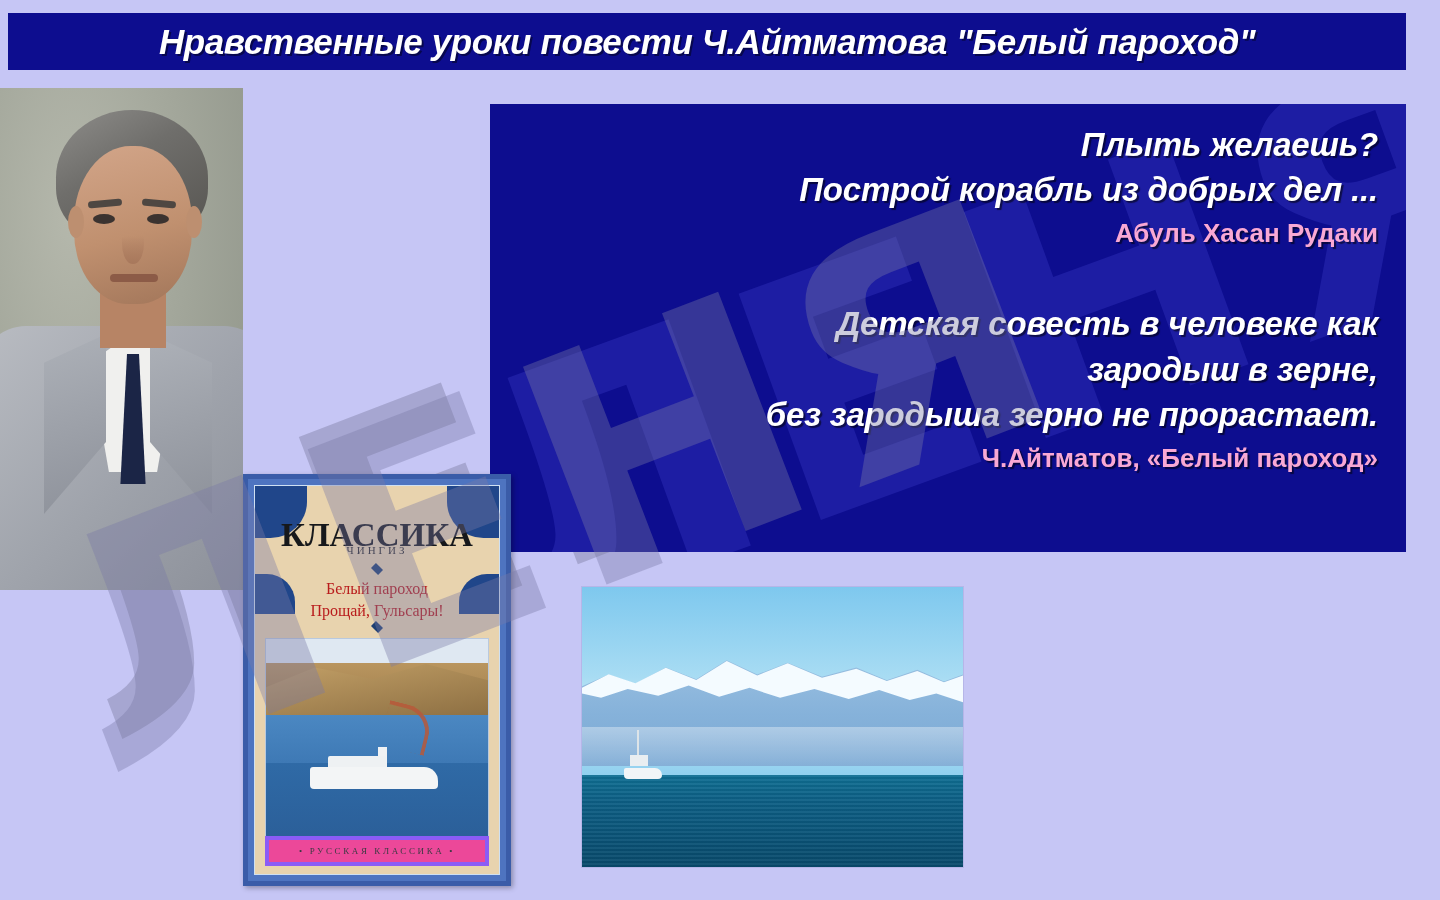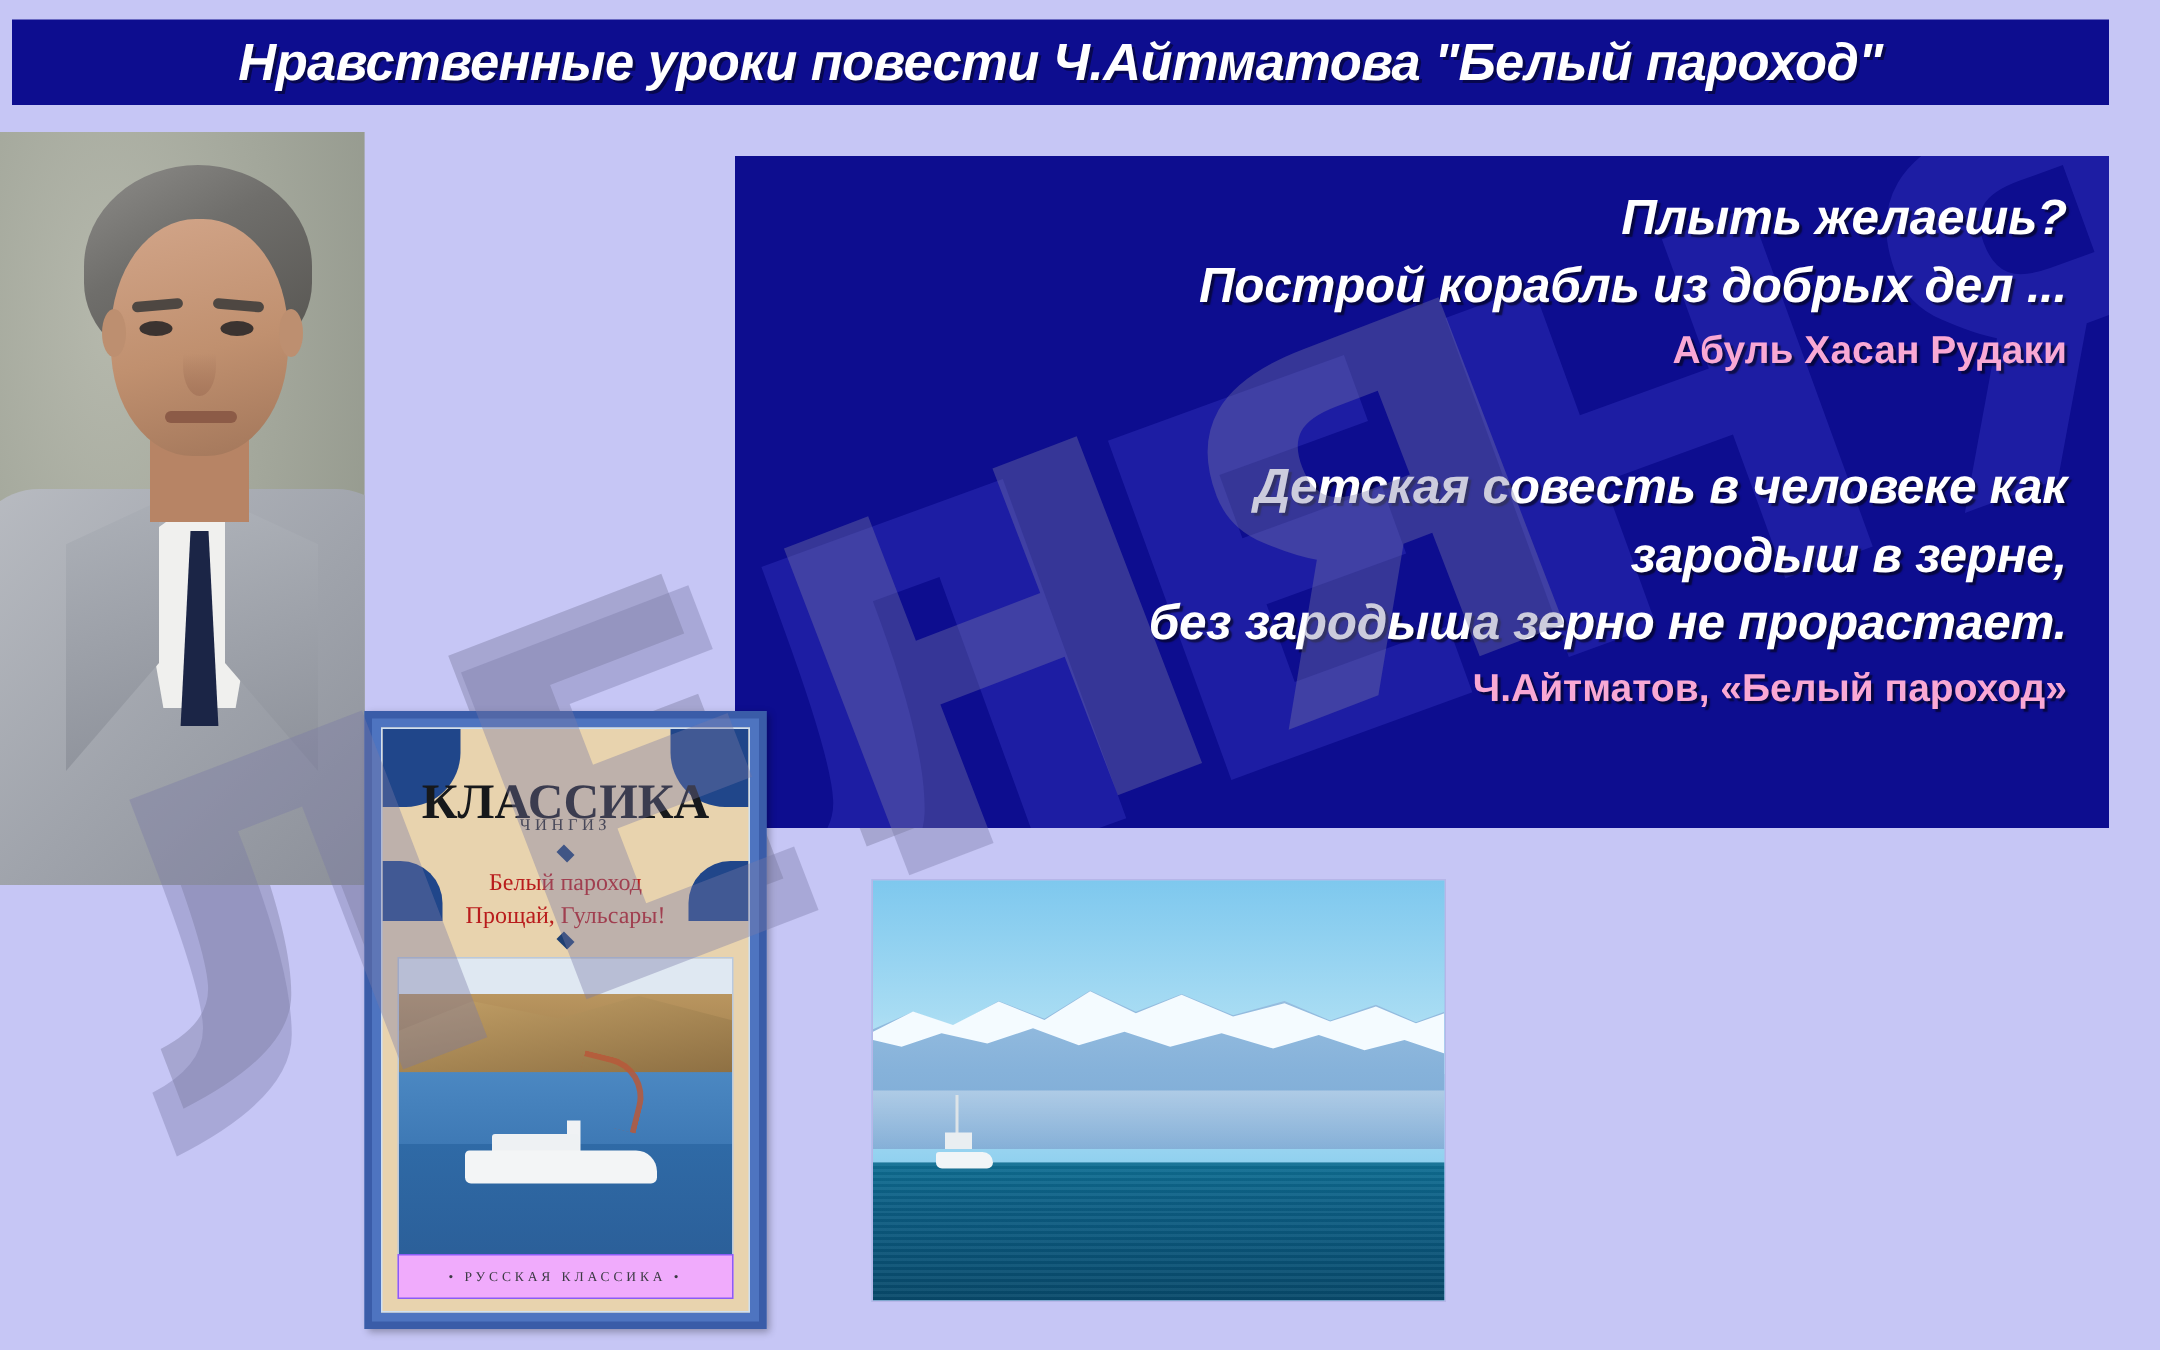--- a/index.html
+++ b/index.html
@@ -323,22 +323,22 @@
     width: 46px; height: 46px;
     border-top: 4px solid #b8593a;
     border-right: 4px solid #b8593a;
     border-radius: 0 60% 0 0;
     transform: rotate(14deg);
     opacity: .85;
   }
   .book-footer {
     position: absolute;
     left: 10px; right: 10px; bottom: 8px; height: 30px;
-    background: #f0abfc;
-    border: 1px solid #8b5cf6;
+    background: #ec4899;
+    border: 4px solid #8b5cf6;
     display: flex; align-items: center; justify-content: center;
   }
   .book-footer-text {
     font-family: "Liberation Serif", serif;
     font-size: 9px;
     letter-spacing: 2.6px;
     color: #3a3a42;
     white-space: nowrap;
   }
 

